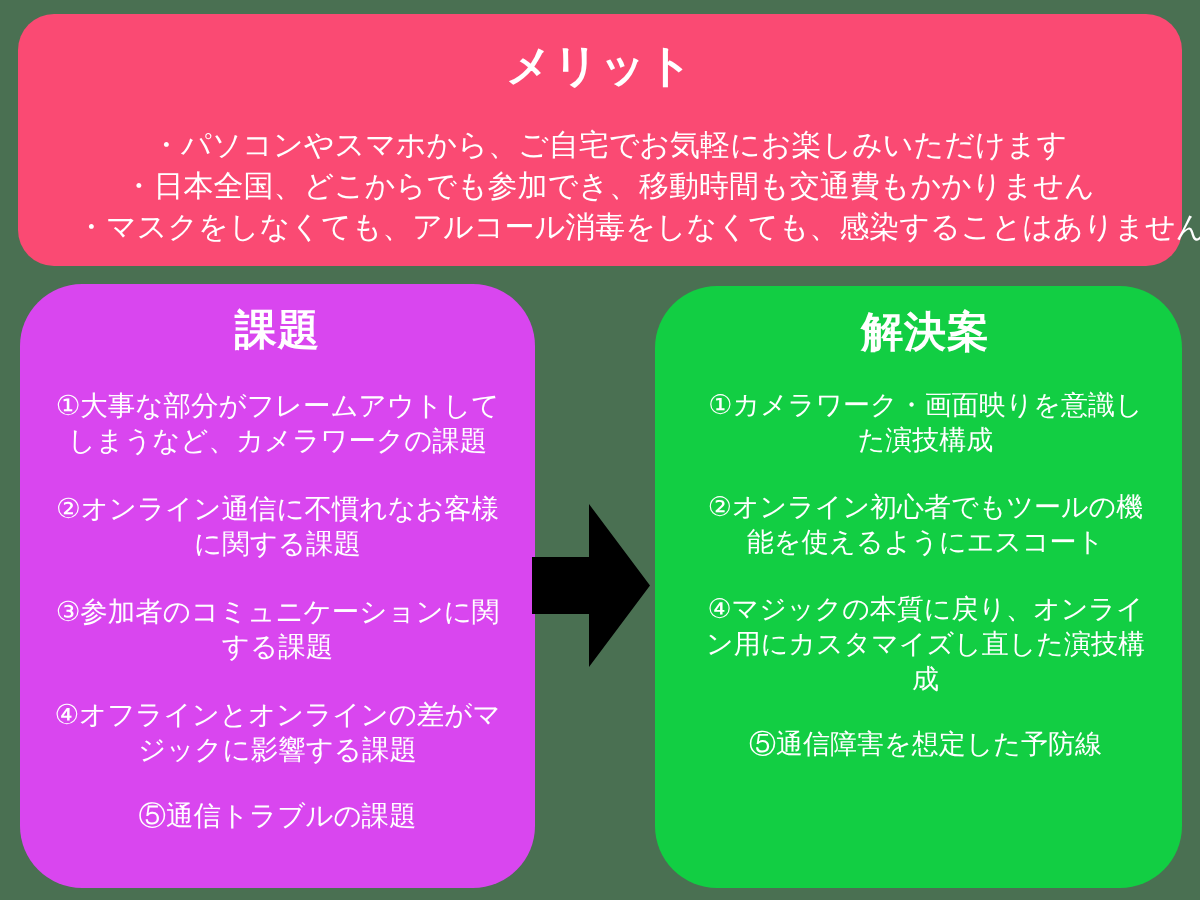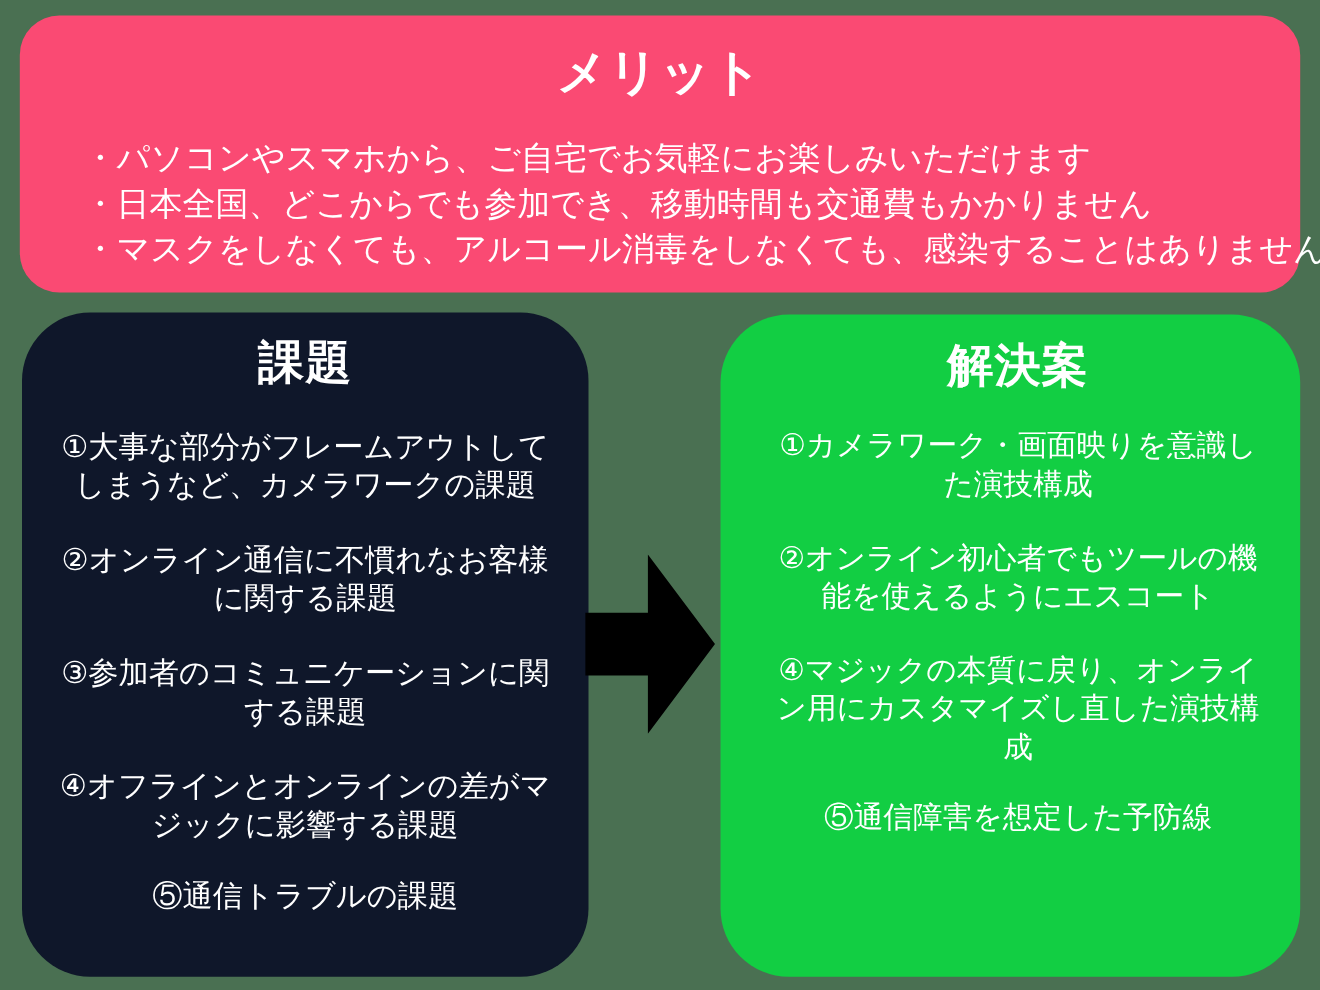--- a/index.html
+++ b/index.html
@@ -36,21 +36,21 @@
     background: #fa4a73;
     border-radius: 36px;
     padding: 10px 40px 0 40px;
   }
 
   .panel-issues {
     left: 20px;
     top: 284px;
     width: 515px;
     height: 604px;
-    background: #0f172a;
+    background: #d946ef;
     border-radius: 62px;
     padding: 6px 34px 0 34px;
   }
 
   .panel-solutions {
     left: 655px;
     top: 286px;
     width: 527px;
     height: 602px;
     background: #12ce43;
@@ -78,20 +78,21 @@
   
   .merit-lines {
     margin-top: 32px;
     font-size: 30px;
     line-height: 41px;
     text-align: left;
     padding-left: 18px;
   }
   .merit-line {
     white-space: nowrap;
+    text-align: center;
   }
 
   
   .item-list {
     margin-top: 34px;
     font-size: 27.5px;
     line-height: 35px;
   }
   .panel-solutions .item-list {
     margin-top: 32px;

